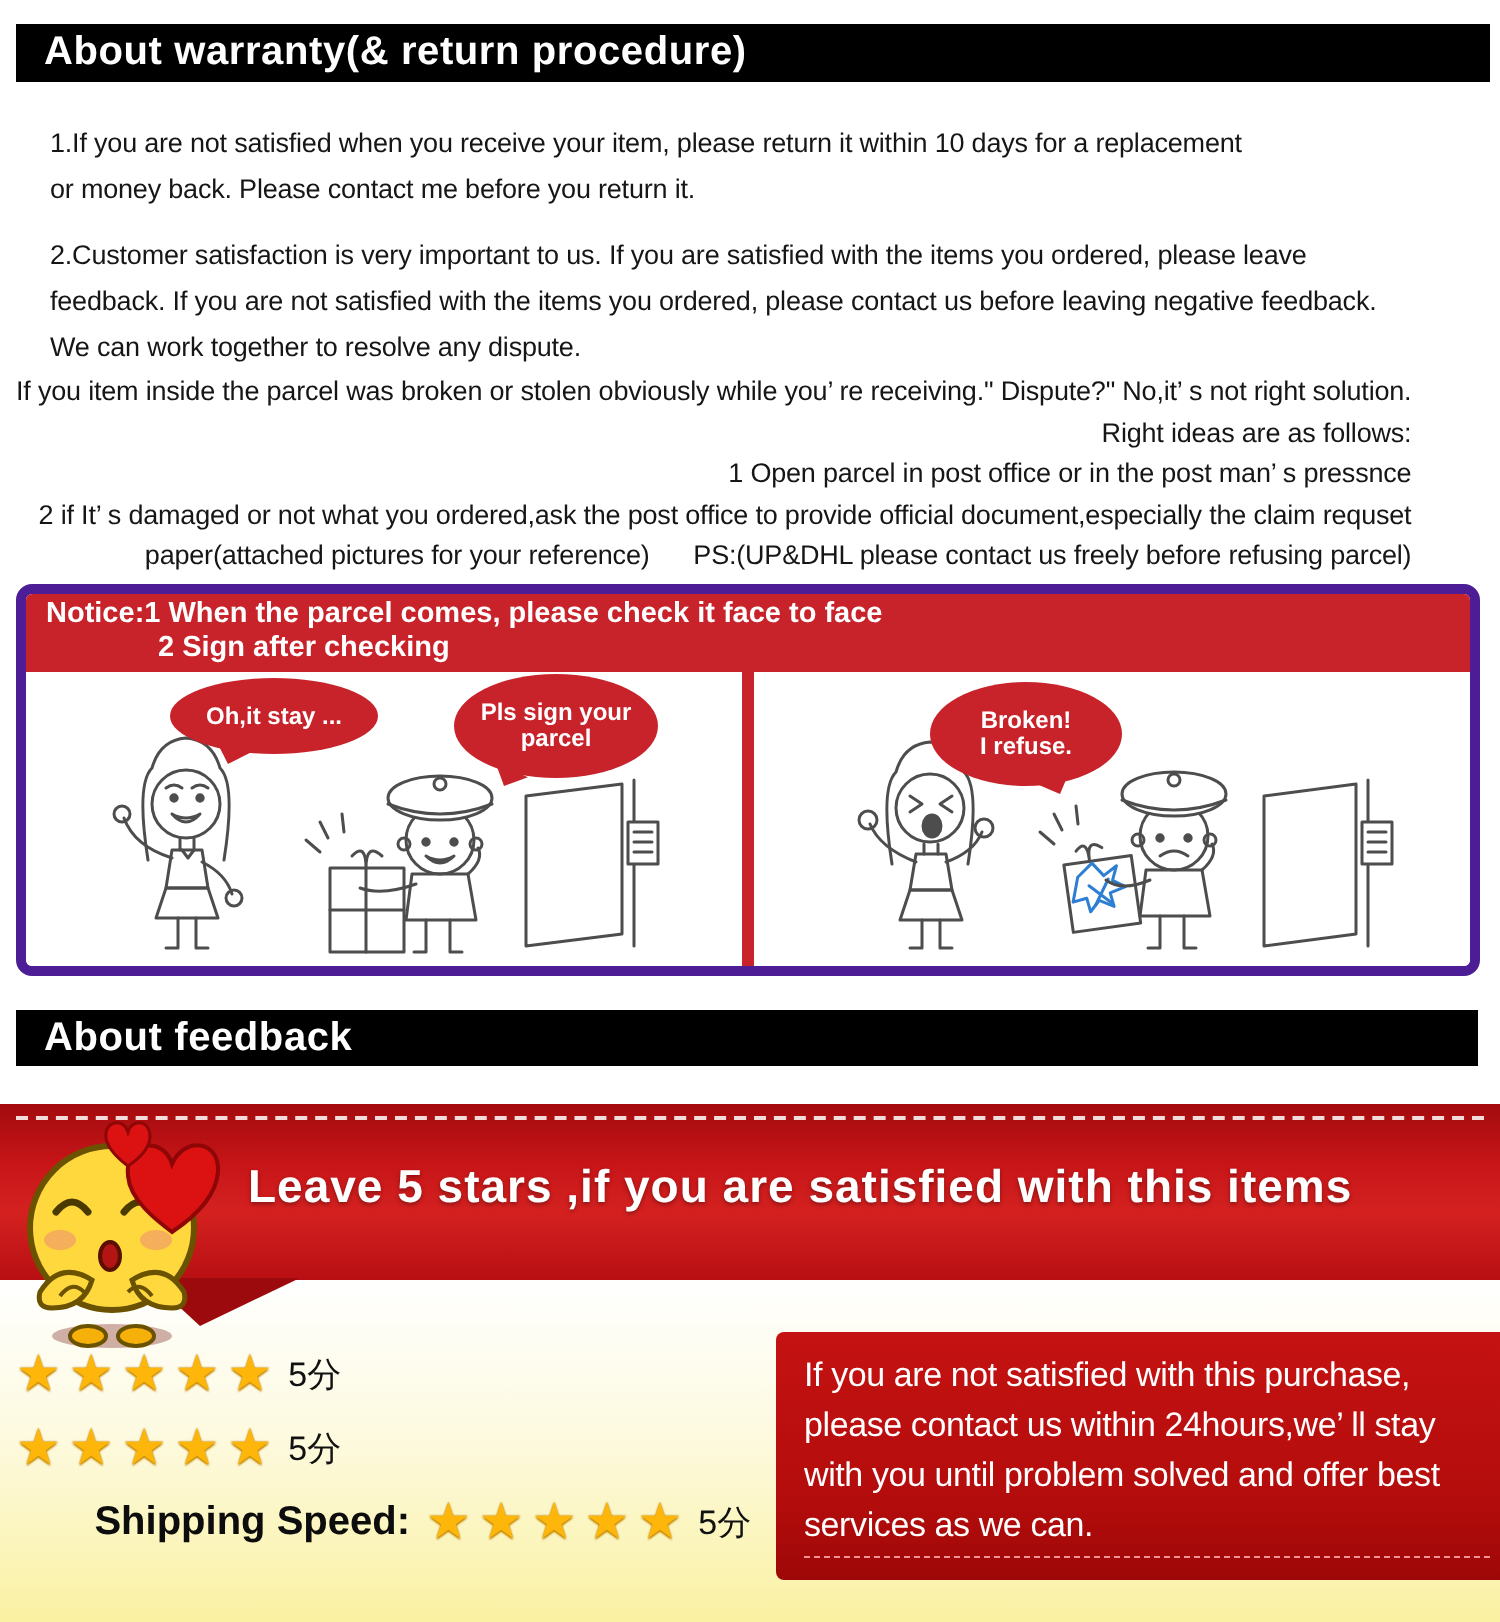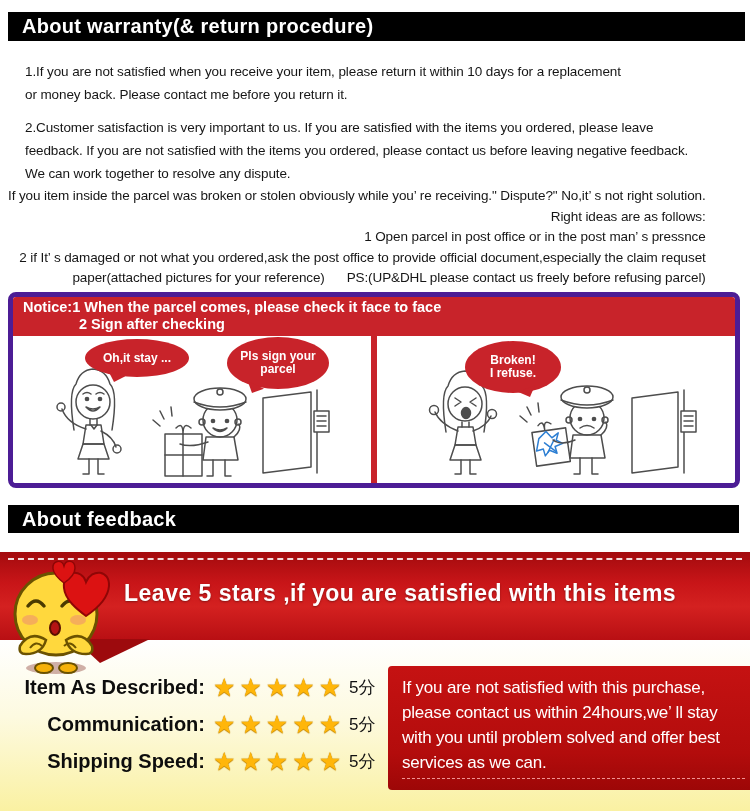--- a/index.html
+++ b/index.html
@@ -242,33 +242,31 @@
       <ellipse cx="38" cy="112" rx="9" ry="5" fill="#f5b10a" stroke="#6b5200" stroke-width="2"></ellipse>
       <ellipse cx="62" cy="112" rx="9" ry="5" fill="#f5b10a" stroke="#6b5200" stroke-width="2"></ellipse>
       <path d="M80 26 C76 12 56 14 58 32 C59 44 72 54 80 60 C92 52 102 42 103 30 C104 14 86 12 80 26 Z" fill="#dc1212" stroke="#8f0606" stroke-width="2"></path>
       <path d="M58 10 C56 3 46 4 47 13 C48 19 54 24 58 27 C64 23 69 18 69 12 C69 4 60 3 58 10 Z" fill="#dc1212" stroke="#8f0606" stroke-width="1.5"></path>
     </svg>
   </div>
 
   <div class="ratings-area">
 
     <div class="rating-row rr1">
-      <span class="rating-label">Item As Described:</span>
       <span class="stars">
         <span class="star">★</span>
           <span class="star">★</span>
           <span class="star">★</span>
           <span class="star">★</span>
           <span class="star">★</span>
       </span>
       <span class="rating-score">5分</span>
     </div>
 
     <div class="rating-row rr2">
-      <span class="rating-label">Communication:</span>
       <span class="stars">
         <span class="star">★</span>
           <span class="star">★</span>
           <span class="star">★</span>
           <span class="star">★</span>
           <span class="star">★</span>
       </span>
       <span class="rating-score">5分</span>
     </div>
 

